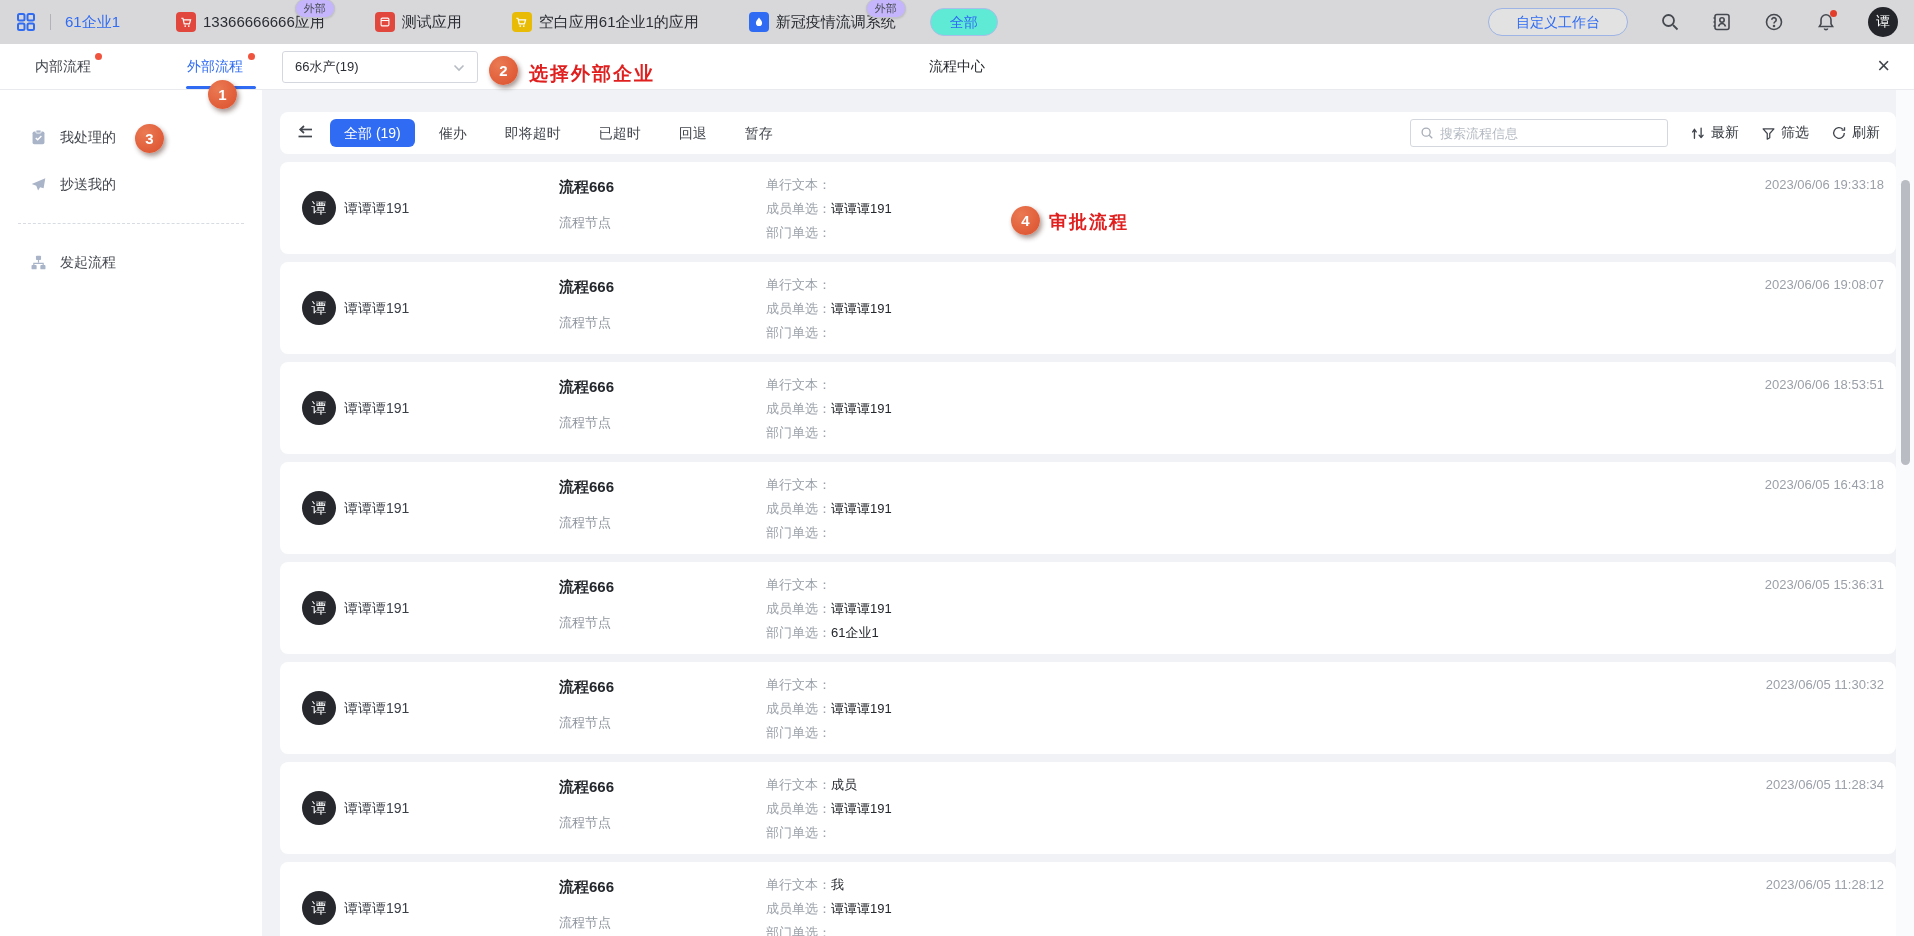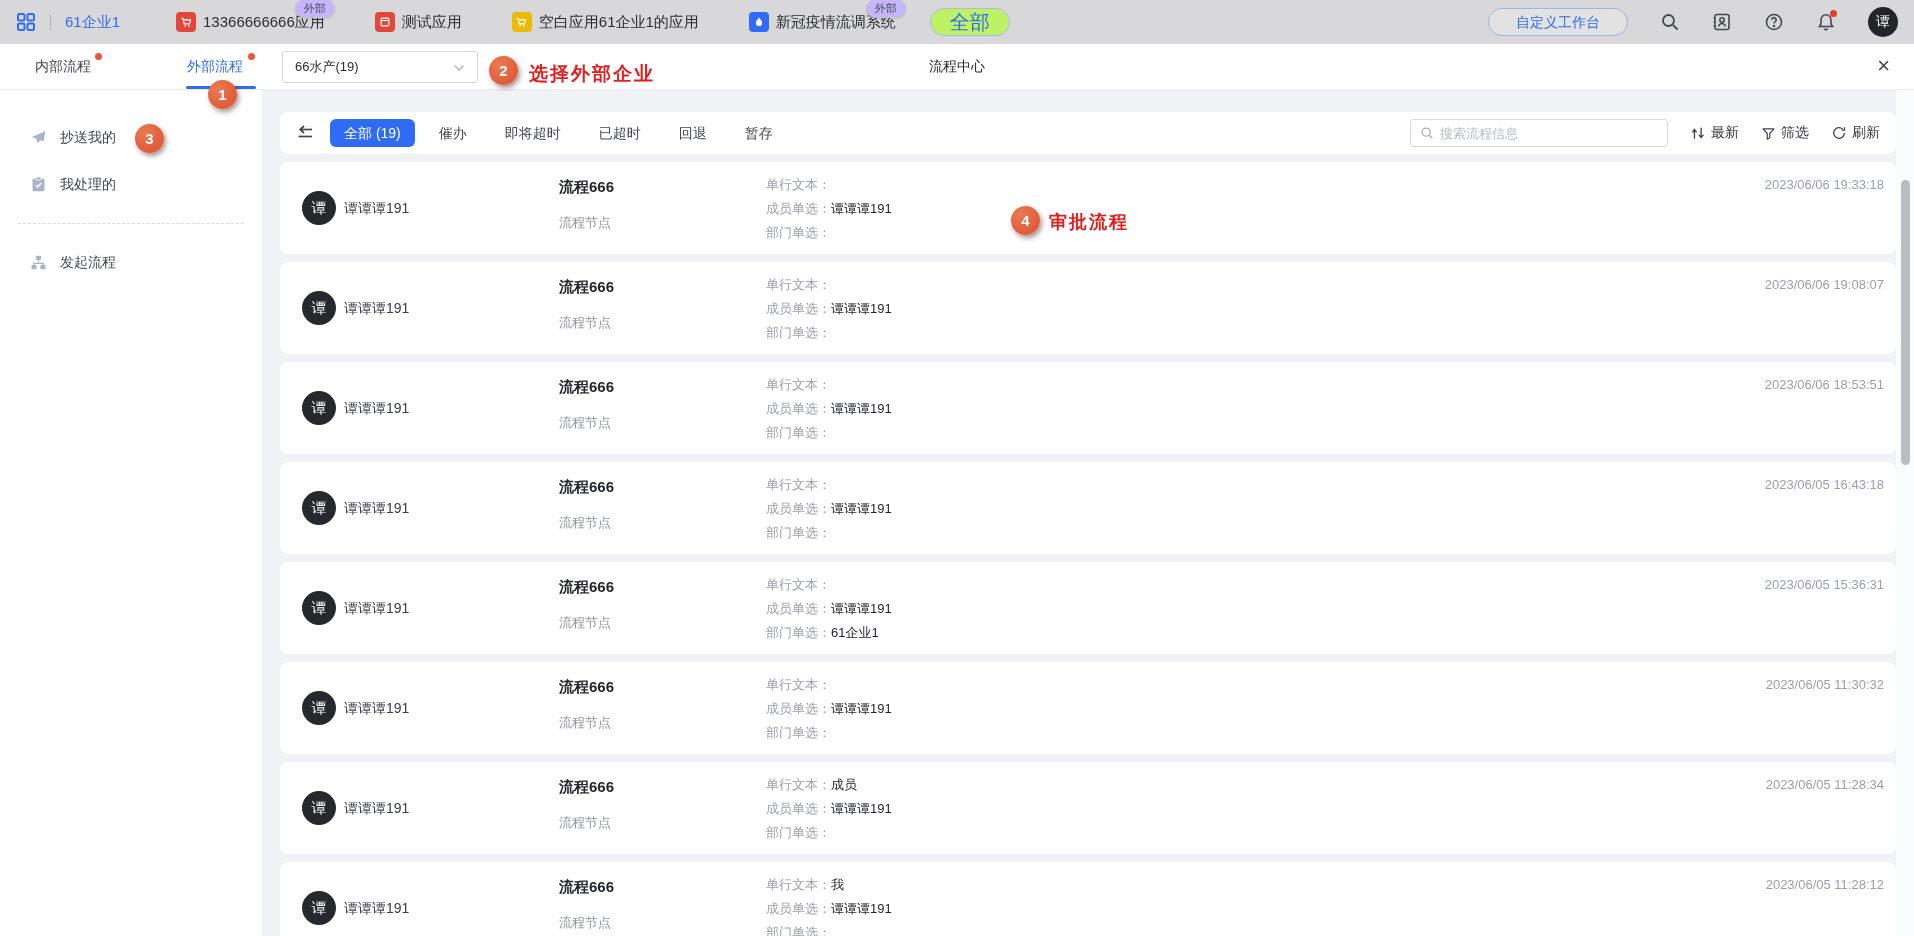--- a/index.html
+++ b/index.html
@@ -12,21 +12,21 @@
   .grid-ic { width:20px; height:20px; flex:none; cursor:pointer; }
   .tb-divider { width:1px; height:16px; background:#b2b3b6; margin:0 14px; }
   .company { color:#2f6bf3; font-size:15px; font-weight:500; cursor:pointer; }
   .apps { display:flex; align-items:center; margin-left:56px; gap:50px; }
   .app { display:flex; align-items:center; gap:7px; position:relative; font-size:15px; color:#2a2d33; cursor:pointer; }
   .app-ic { width:20px; height:20px; border-radius:4px; display:flex; align-items:center; justify-content:center; flex:none; }
   .app-badge { position:absolute; top:-13px; right:-10px; background:#c4b5fd; border:1px solid #c2c4c9;
                border-radius:10px; font-size:11px; color:#4a4e54; padding:1px 8px; white-space:nowrap;
                box-shadow:0 1px 2px rgba(0,0,0,.12); }
   .pill-all { margin-left:34px; height:28px; line-height:26px; padding:0 19px; border-radius:15px;
-              background:#bef264; border:1px solid #a9bfe8; color:#2f6bf3; font-size:20px; cursor:pointer; }
+              background:#5eead4; border:1px solid #a9bfe8; color:#2f6bf3; font-size:14px; cursor:pointer; }
   .tb-right { margin-left:auto; display:flex; align-items:center; gap:32px; }
   .workbench { height:28px; line-height:26px; padding:0 27px; border-radius:15px; border:1px solid #9db4e4;
                color:#2f6bf3; font-size:14px; background:rgba(255,255,255,.25); cursor:pointer; }
   .tb-icon { width:20px; height:20px; color:#45494f; cursor:pointer; position:relative; }
   .bell-dot { position:absolute; top:-2px; right:-1px; width:7px; height:7px; border-radius:50%; background:#e33e2b; }
   .avatar-top { width:30px; height:30px; border-radius:50%; background:#23252b; color:#fff; font-size:14px;
                 display:flex; align-items:center; justify-content:center; cursor:pointer; }
 
   
   .navrow { position:absolute; top:44px; left:0; width:1914px; height:46px; background:#fff;
@@ -207,32 +207,32 @@
     </span>
   </div>
   <span class="center-title">流程中心</span>
   <span class="close-btn">×</span>
 </div>
 
 <div class="sidebar">
   <div>
       <div class="side-item">
     <span class="side-ic"><svg viewBox="0 0 20 20" width="17" height="17" fill="currentColor">
-            <path d="M18 2.5L2 9.3l5.4 2.1L9.5 17l2.4-3.9 4.1 1.4L18 2.5z"></path>
-          </svg></span>
-    <span class="side-label">抄送我的</span>
-
-  </div>
-      <div class="side-item">
-    <span class="side-ic"><svg viewBox="0 0 20 20" width="17" height="17" fill="currentColor">
             <rect x="3" y="3" width="14" height="15" rx="2"></rect>
             <rect x="7" y="1.2" width="6" height="3.6" rx="1" fill="currentColor" stroke="#fff" stroke-width="1"></rect>
             <path d="M6.8 10.5l2.2 2.2 4.4-4.4" stroke="#fff" stroke-width="1.7" fill="none"></path>
           </svg></span>
     <span class="side-label">我处理的</span>
+
+  </div>
+      <div class="side-item">
+    <span class="side-ic"><svg viewBox="0 0 20 20" width="17" height="17" fill="currentColor">
+            <path d="M18 2.5L2 9.3l5.4 2.1L9.5 17l2.4-3.9 4.1 1.4L18 2.5z"></path>
+          </svg></span>
+    <span class="side-label">抄送我的</span>
 
   </div>
     </div>
   <div class="side-divider"></div>
   <div class="side-item">
     <span class="side-ic">
       <svg viewBox="0 0 20 20" width="17" height="17" fill="currentColor">
         <rect x="7" y="2" width="6" height="5" rx="1"></rect>
           <path d="M10 7v3M4.5 13v-2h11v2" stroke="currentColor" stroke-width="1.4" fill="none"></path>
         <rect x="1.8" y="13" width="6" height="5" rx="1"></rect>

